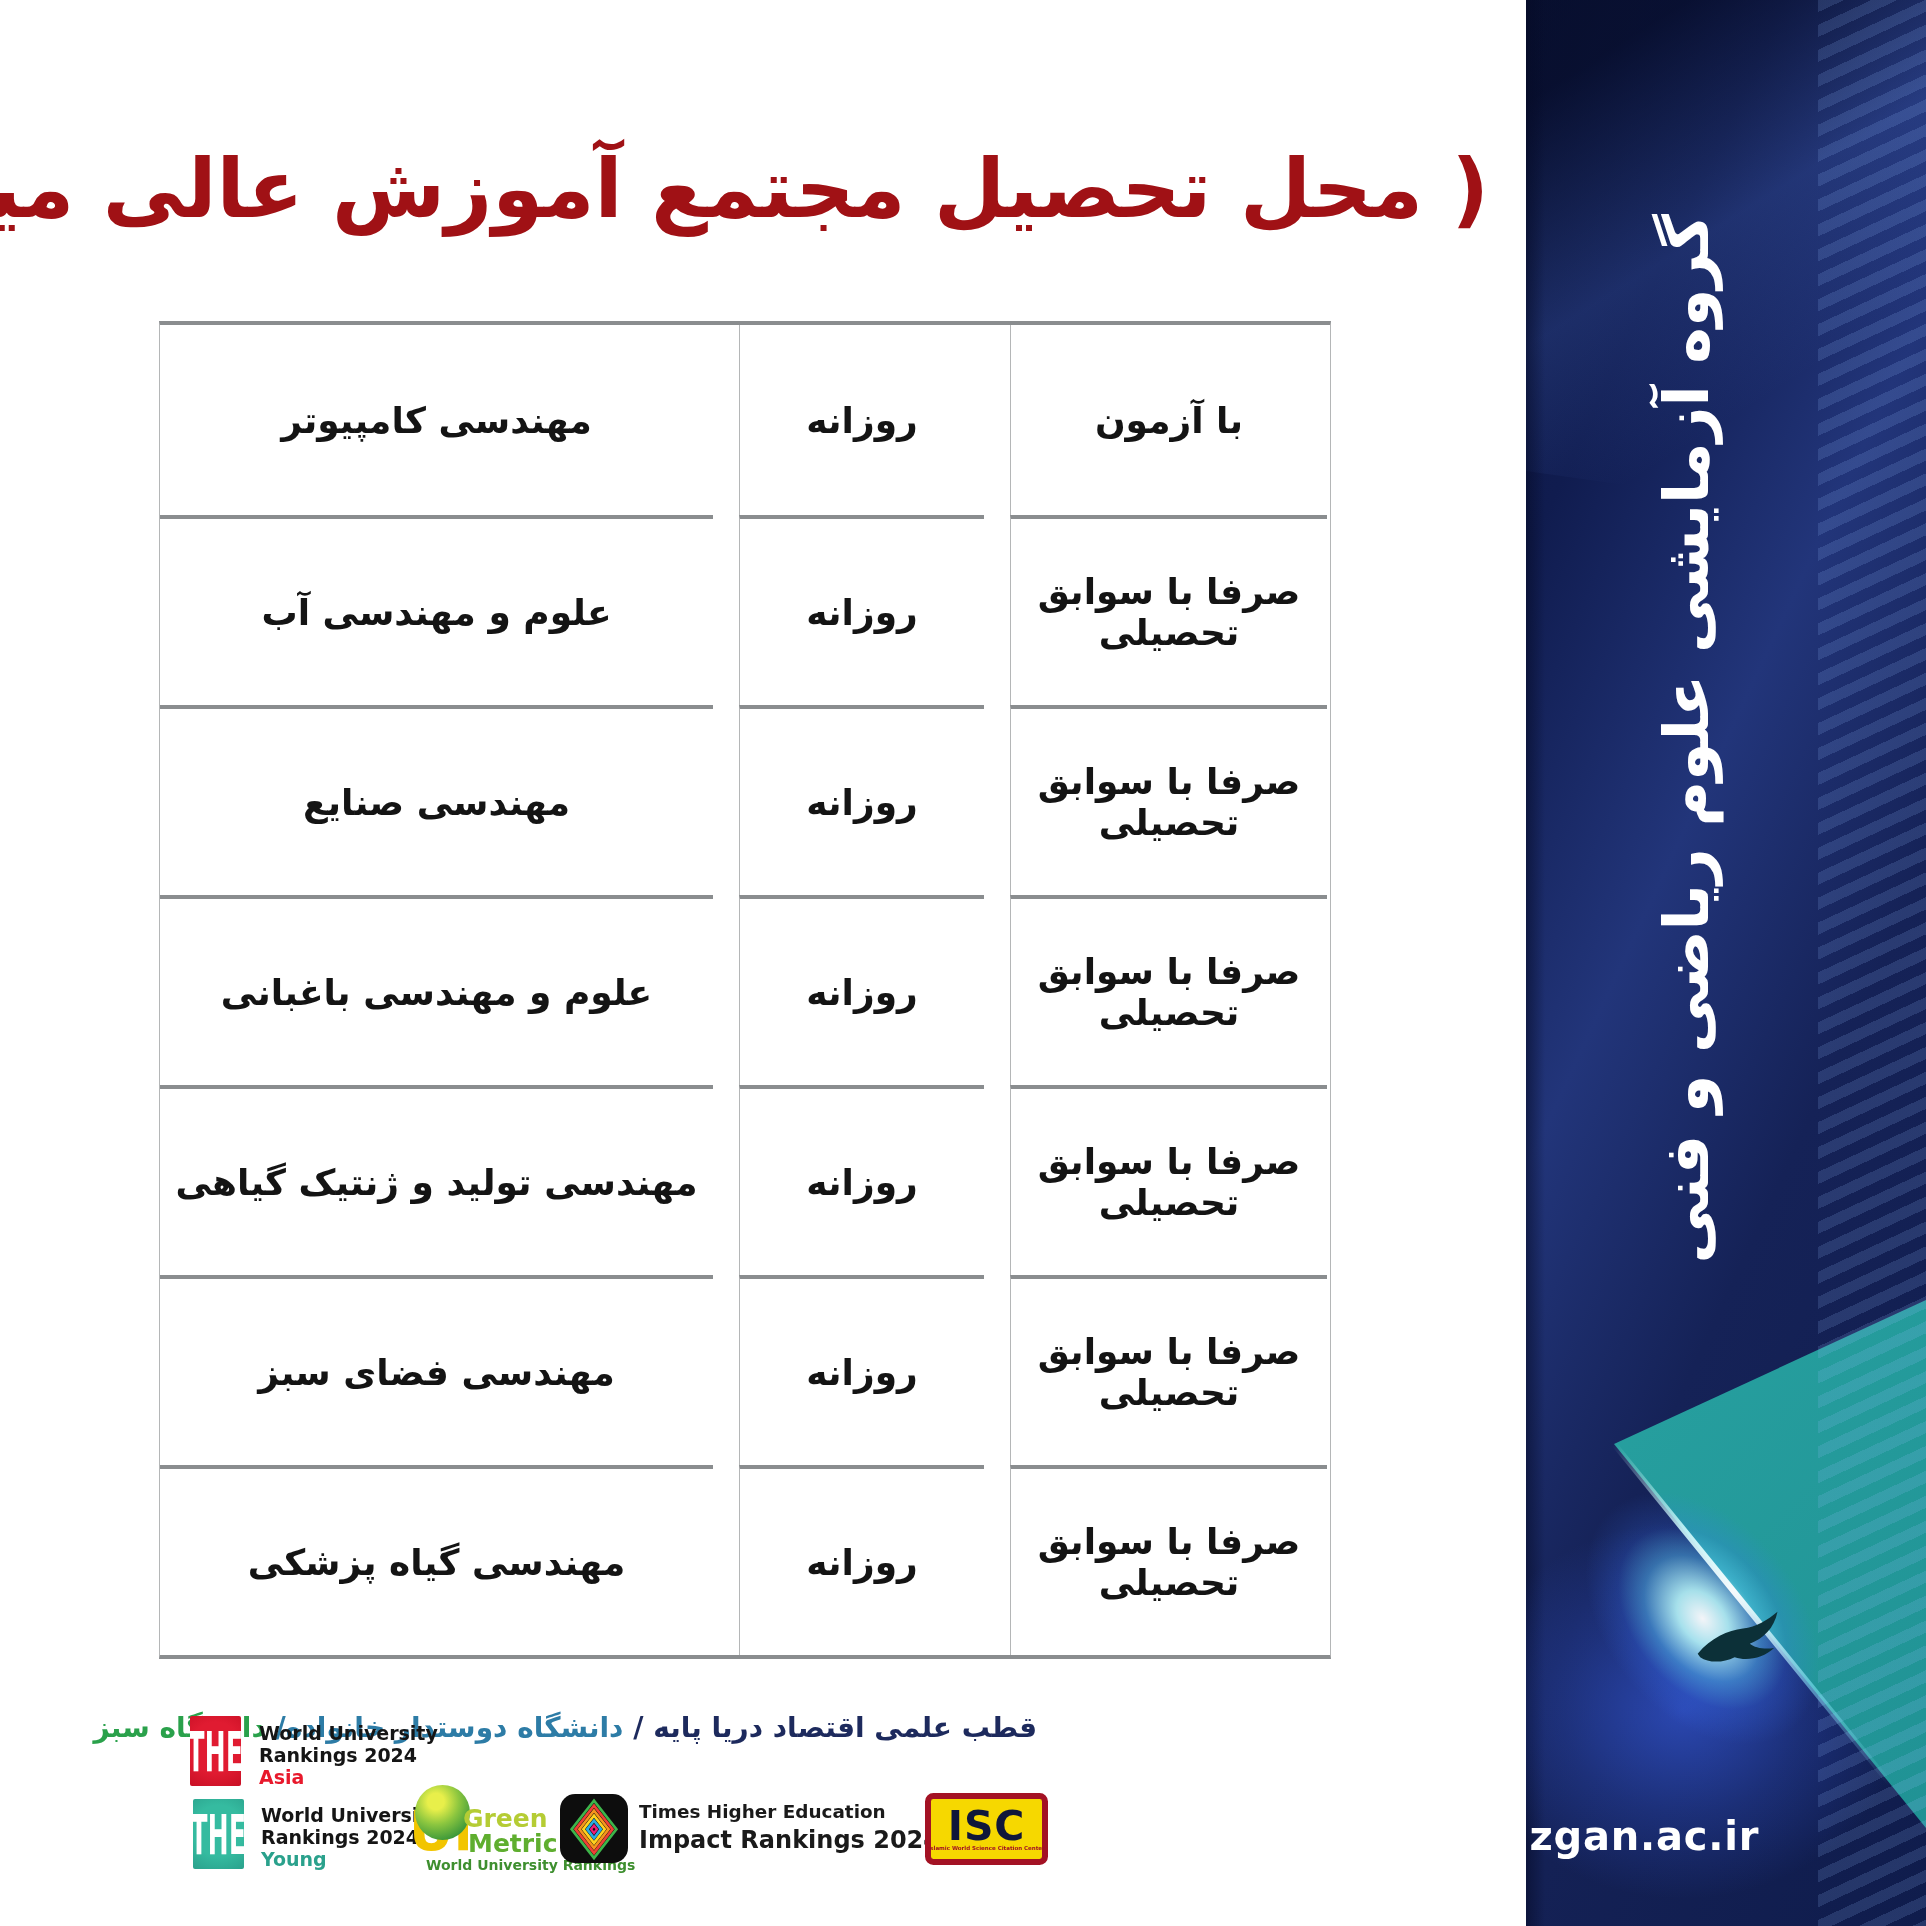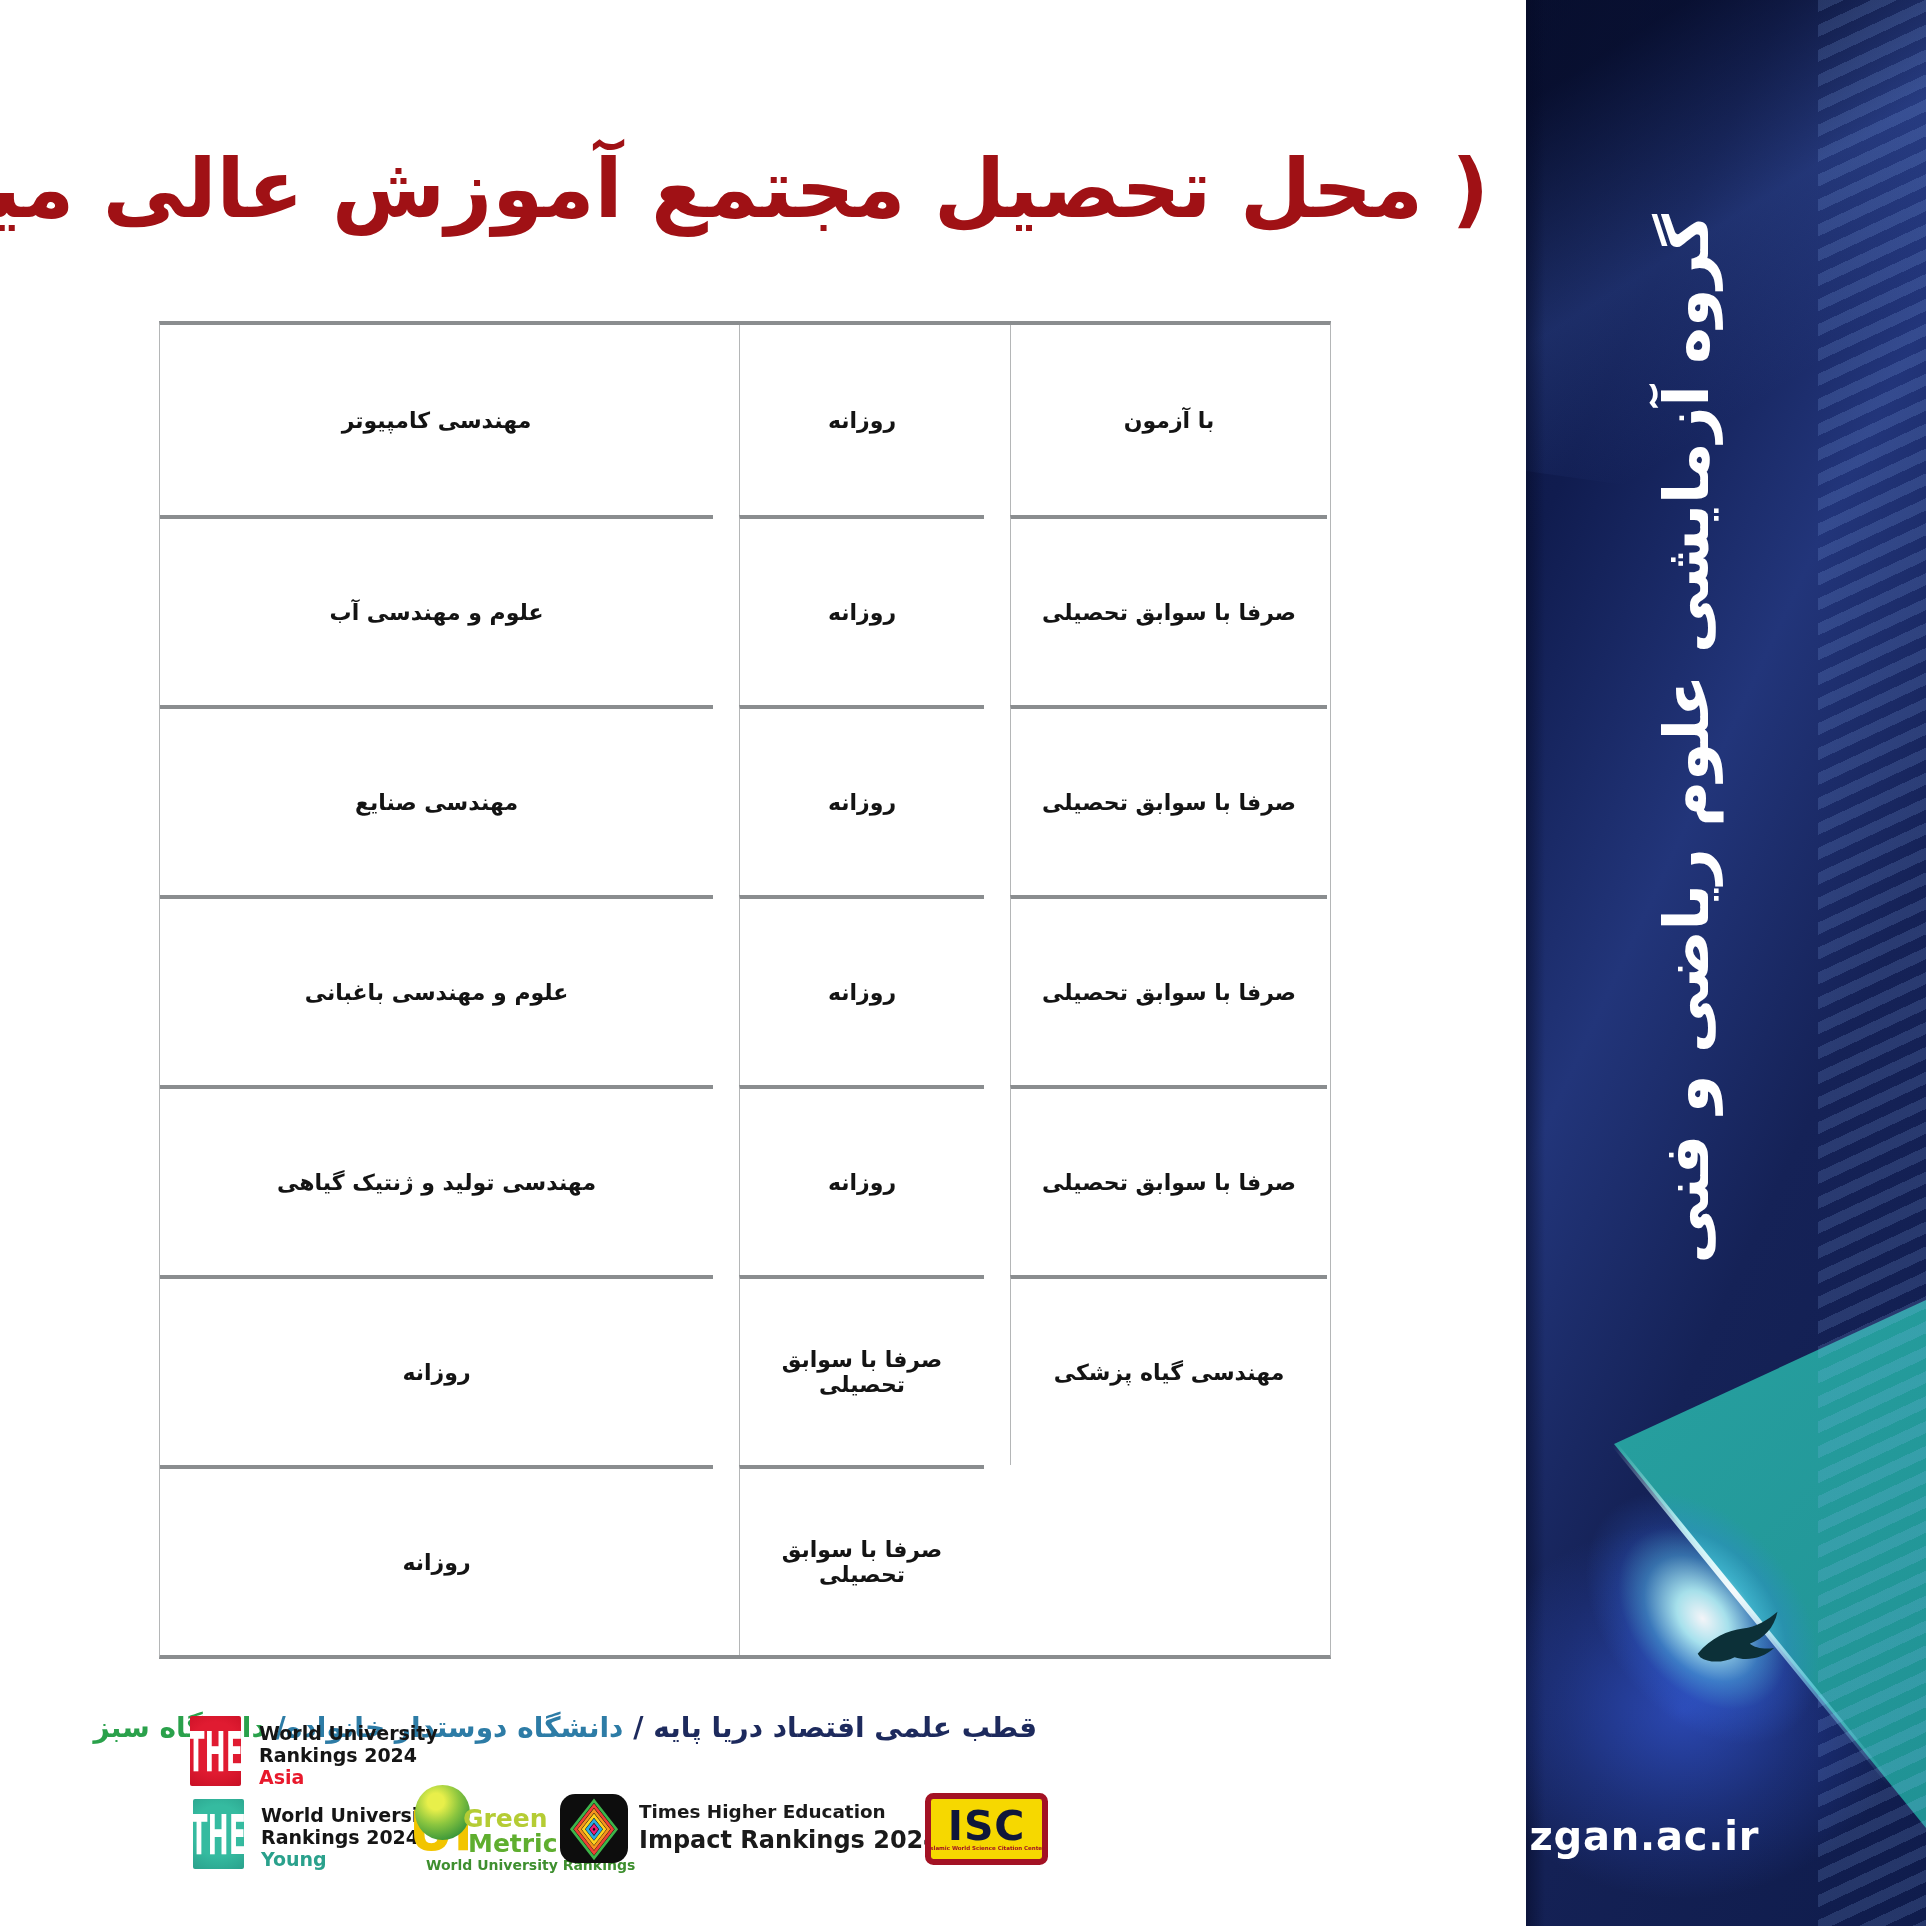--- a/index.html
+++ b/index.html
@@ -13,21 +13,21 @@
 
   
   .ptable{position:absolute;left:159px;top:321px;width:1170px;
     border-top:4.6px solid var(--hline,#8a8d8f);
     border-bottom:4.6px solid var(--hline,#8a8d8f);
     border-left:1.7px solid var(--vline,#b4b6b7);
     border-right:1.7px solid var(--vline,#b4b6b7);
     display:grid;grid-template-columns:553px 271px 343px;grid-auto-rows:190px;
     direction:ltr;background:#fff;}
   .cell{display:flex;align-items:center;justify-content:center;direction:rtl;
-    font-size:22px;font-weight:bold;color:var(--table-text,#141414);
+    font-size:36px;font-weight:bold;color:var(--table-text,#141414);
     box-sizing:border-box;padding:0 12.6px;text-align:center;}
   .cell:nth-child(3n+2),.cell:nth-child(3n+3){border-left:1.7px solid var(--vline,#b4b6b7);margin-left:26px;}
   .cell:nth-child(n+4){border-top:4.2px solid var(--hline,#8a8d8f);}
 
   
   .accr-line{position:absolute;left:398px;top:1711px;width:639px;direction:rtl;
     text-align:right;font-size:28px;font-weight:bold;white-space:nowrap;}
   .accr-navy{color:var(--accr-navy,#1d2a5d);}
   .accr-teal{color:var(--accr-teal,#2d7ca6);}
   .accr-green{color:var(--accr-green,#2aa14b);}
@@ -114,20 +114,21 @@
     <div class="cell c-admission">صرفا با سوابق تحصیلی</div>
 
     <div class="cell c-program">علوم و مهندسی باغبانی</div>
     <div class="cell c-period">روزانه</div>
     <div class="cell c-admission">صرفا با سوابق تحصیلی</div>
 
     <div class="cell c-program">مهندسی تولید و ژنتیک گیاهی</div>
     <div class="cell c-period">روزانه</div>
     <div class="cell c-admission">صرفا با سوابق تحصیلی</div>
 
+    <div class="cell c-program">مهندسی فضای سبز</div>
     <div class="cell c-period">روزانه</div>
     <div class="cell c-admission">صرفا با سوابق تحصیلی</div>
 
     <div class="cell c-program">مهندسی گیاه پزشکی</div>
     <div class="cell c-period">روزانه</div>
     <div class="cell c-admission">صرفا با سوابق تحصیلی</div>
   </div>
 
   <div class="accr-line">
     <span class="accr-navy">قطب علمی اقتصاد دریا پایه</span><span class="accr-navy"> / </span><span class="accr-teal">دانشگاه دوستدار خانواده</span><span class="accr-teal">/ </span><span class="accr-green">دانشگاه سبز</span>

